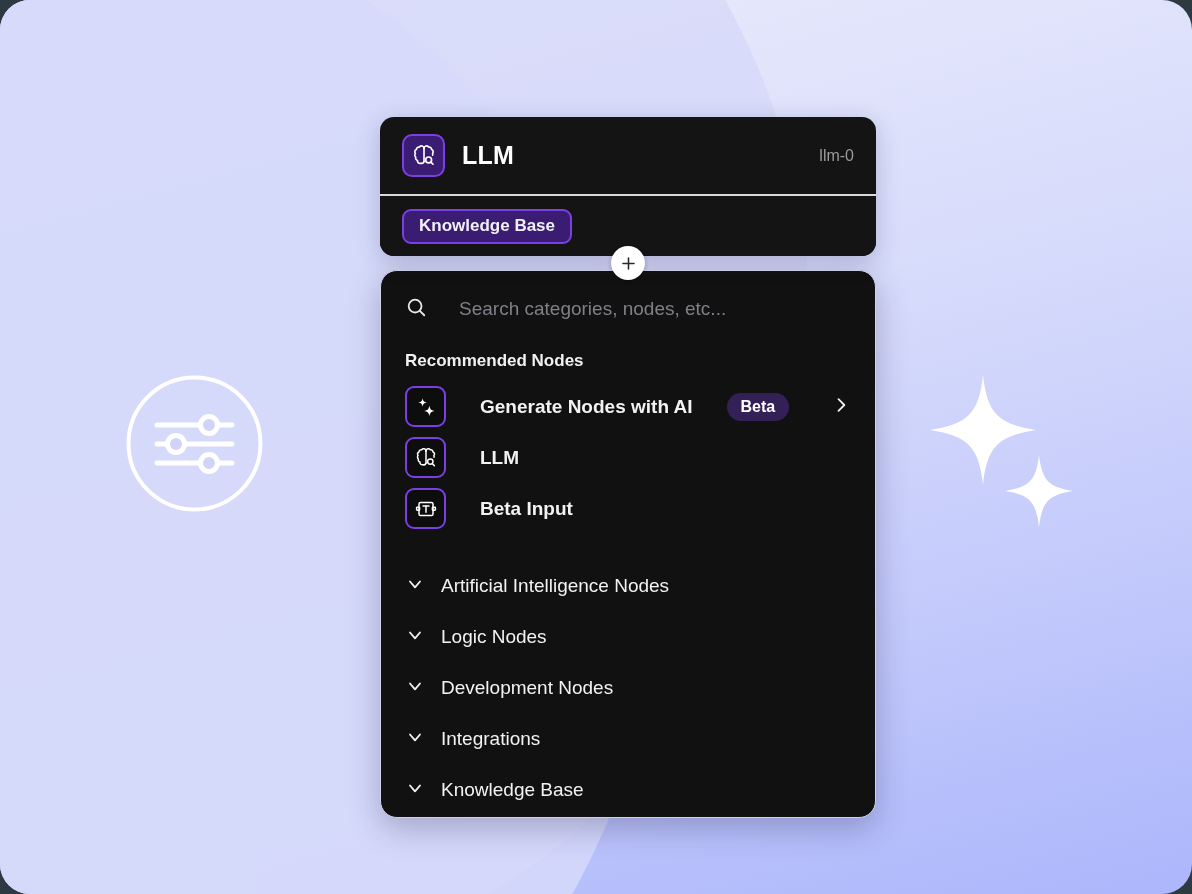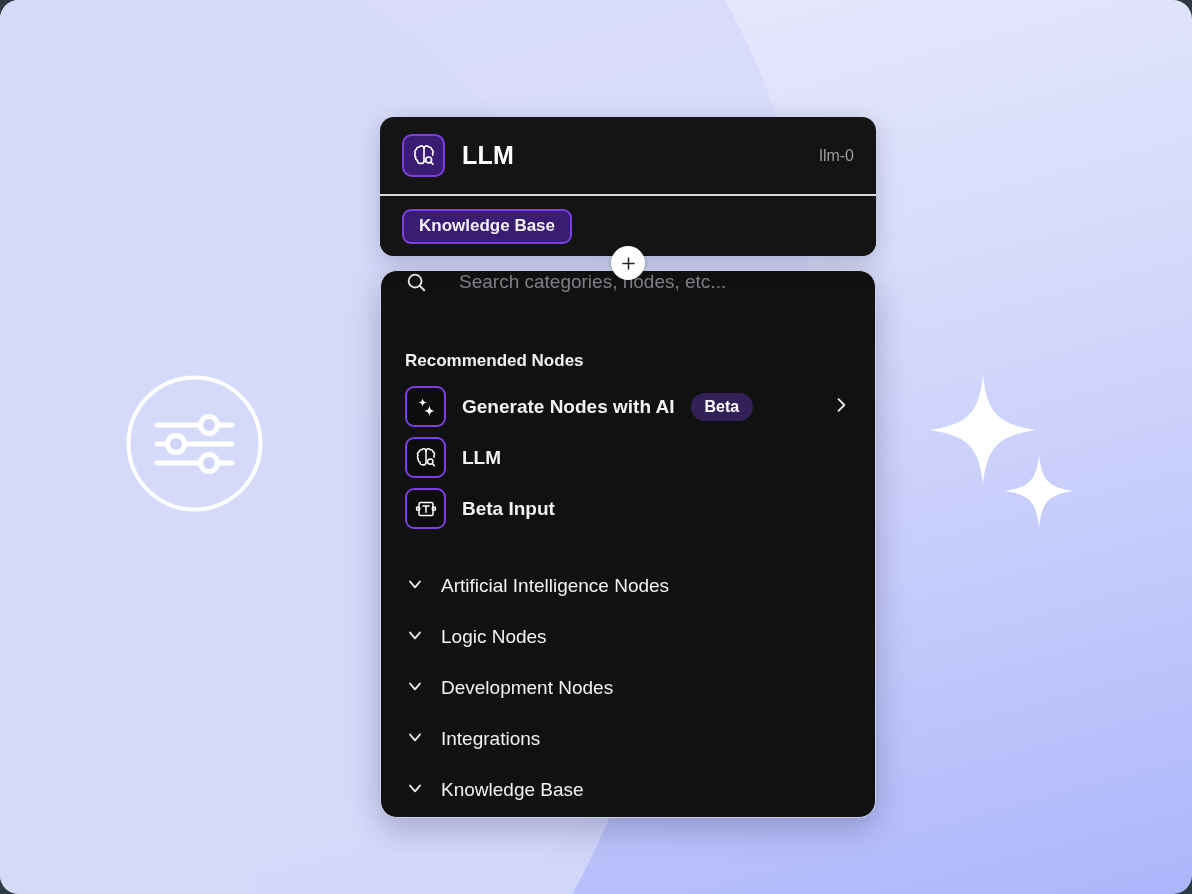--- a/index.html
+++ b/index.html
@@ -9,21 +9,21 @@
     height: 894px;
     overflow: hidden;
     background: #2e3a42;
     font-family: "Liberation Sans", sans-serif;
   }
 
   #stage {
     position: relative;
     width: 1192px;
     height: 894px;
-    border-radius: 19px;
+    border-radius: 30px;
     overflow: hidden;
     background: linear-gradient(165deg,
                 #eceefd 0%,
                 #e4e6fc 18%,
                 #d8dcfb 42%,
                 #c6ccfb 68%,
                 #acb6fb 100%);
   }
 
   
@@ -144,20 +144,21 @@
     border-radius: 17px;
     background: #111111;
     border: 1px solid #cfd2e8;
     box-shadow: 0 10px 32px rgba(30,30,70,.28);
     z-index: 3;
     overflow: hidden;
   }
 
   .search-row {
     display: flex;
+    align-items: center;
     height: 76px;
     padding: 0 24px;
   }
   .search-ph {
     margin-left: 32px;
     color: #7f8088;
     font-size: 19px;
   }
 
   .section-label {
@@ -168,20 +169,21 @@
     margin-top: 4px;
     margin-bottom: 10px;
   }
 
   .rec-row {
     display: flex;
     align-items: center;
     height: 51px;
     padding: 0 24px;
     cursor: default;
+    gap: 18px;
   }
   .rec-icon {
     width: 41px; height: 41px;
     border-radius: 9px;
     background: #0d0d0d;
     border: 2px solid #7b3fe4;
     display: flex; align-items: center; justify-content: center;
     flex: none;
   }
   .rec-label {

